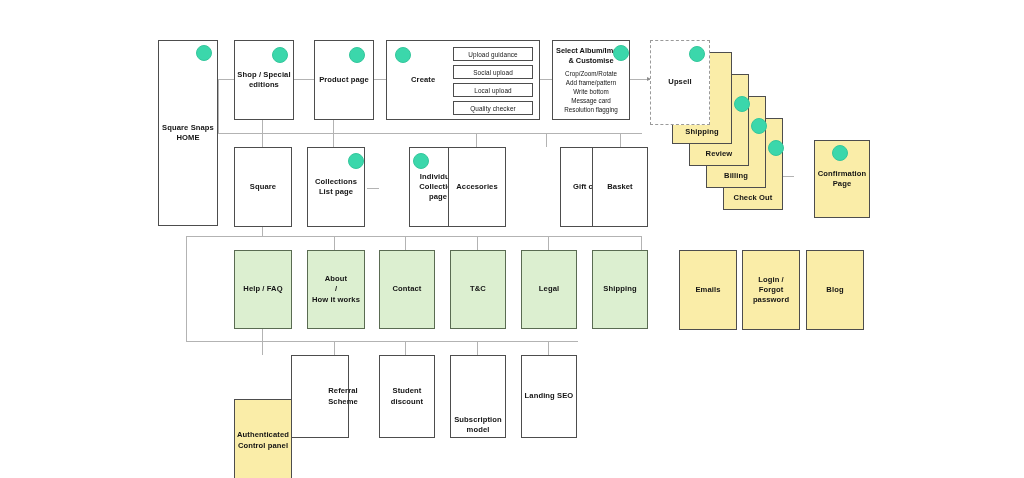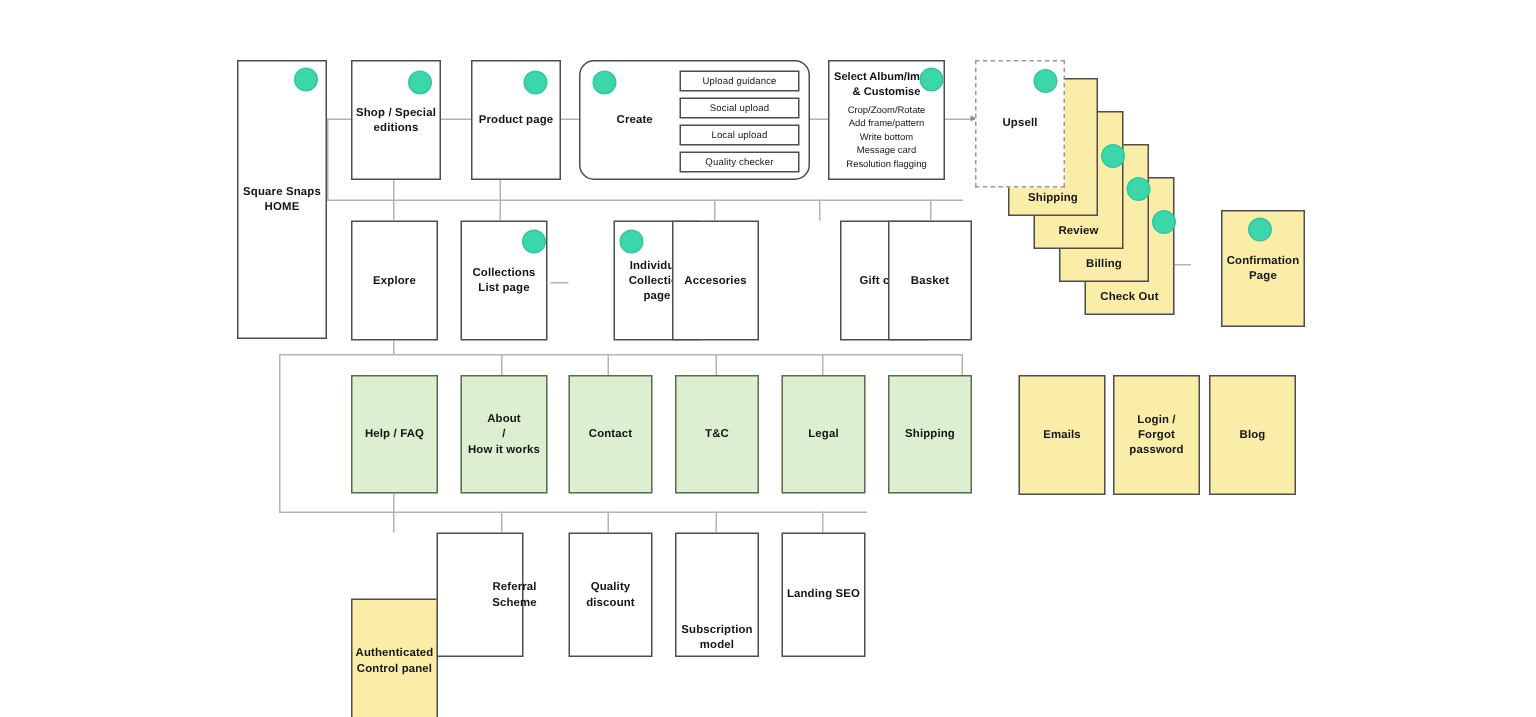--- a/index.html
+++ b/index.html
@@ -140,21 +140,21 @@
     <span class="lbl">Shop / Special
 editions</span>
   </div>
   <div class="dot" style="left:272px;top:47px;"></div>
 
   <div class="node" style="left:314px;top:40px;width:60px;height:80px;">
     <span class="lbl">Product page</span>
   </div>
   <div class="dot" style="left:349px;top:47px;"></div>
 
-  <div class="node" style="left:386px;top:40px;width:154px;height:80px;justify-content:flex-start;border-radius:10px;">
+  <div class="node" style="left:386px;top:40px;width:154px;height:80px;justify-content:flex-start;">
     <span class="lbl" style="margin-left:22px;">Create</span>
   </div>
   <div class="dot" style="left:395px;top:47px;"></div>
   <div class="subitem" style="left:453px;top:47px;width:80px;height:14px;">
     <span>Upload guidance</span>
   </div>
   <div class="subitem" style="left:453px;top:65px;width:80px;height:14px;">
     <span>Social upload</span>
   </div>
   <div class="subitem" style="left:453px;top:83px;width:80px;height:14px;">
@@ -195,21 +195,21 @@
   </div>
   <div class="dot" style="left:689px;top:46px;z-index:7;"></div>
 
   <div class="node yellow" style="left:794px;top:140px;width:56px;height:78px;margin-left:20px;">
     <span class="lbl">Confirmation
 Page</span>
   </div>
   <div class="dot" style="left:832px;top:145px;"></div>
 
   <div class="node" style="left:234px;top:147px;width:58px;height:80px;">
-    <span class="lbl">Explore</span>
+    <span class="lbl">Square</span>
   </div>
   <div class="node" style="left:307px;top:147px;width:58px;height:80px;">
     <span class="lbl">Collections
 List page</span>
   </div>
   <div class="dot" style="left:348px;top:153px;"></div>
   <div class="node" style="left:379px;top:147px;width:58px;height:80px;margin-left:30px;">
     <span class="lbl">Individual
 Collection page</span>
   </div>
@@ -257,21 +257,21 @@
   </div>
 
   <div class="node yellow" style="left:234px;top:355px;width:58px;height:83px;margin-top:44px;">
     <span class="lbl">Authenticated
 Control panel</span>
   </div>
   <div class="node" style="left:291px;top:355px;width:58px;height:83px;padding-left:48px;">
     <span class="lbl">Referral Scheme</span>
   </div>
   <div class="node" style="left:379px;top:355px;width:56px;height:83px;">
-    <span class="lbl">Quality
+    <span class="lbl">Student
 discount</span>
   </div>
   <div class="node" style="left:450px;top:355px;width:56px;height:83px;align-items:flex-end;">
     <span class="lbl">Subscription
 model</span>
   </div>
   <div class="node" style="left:521px;top:355px;width:56px;height:83px;">
     <span class="lbl">Landing SEO</span>
   </div>
 

